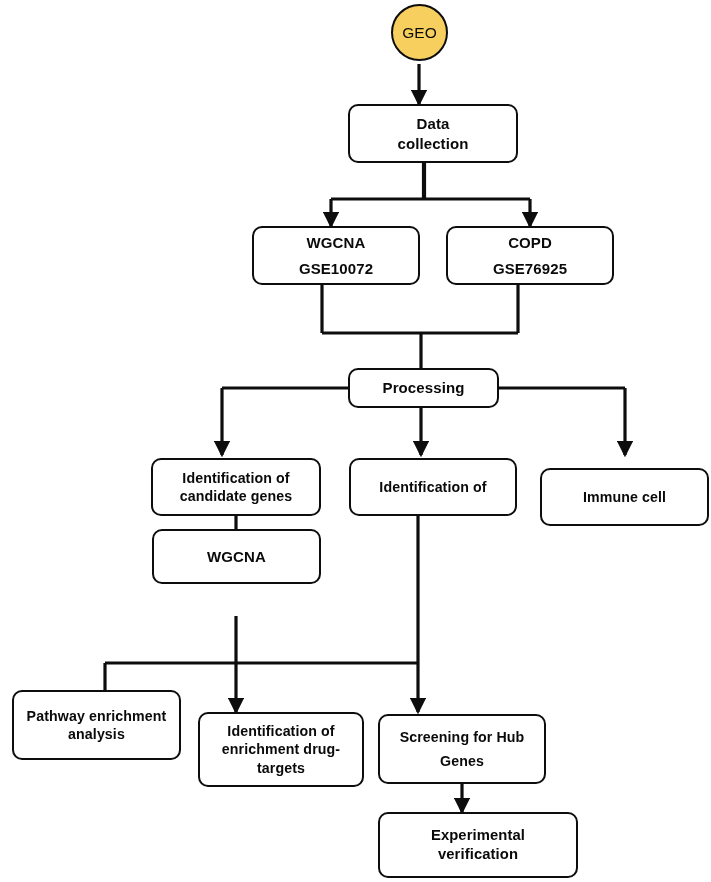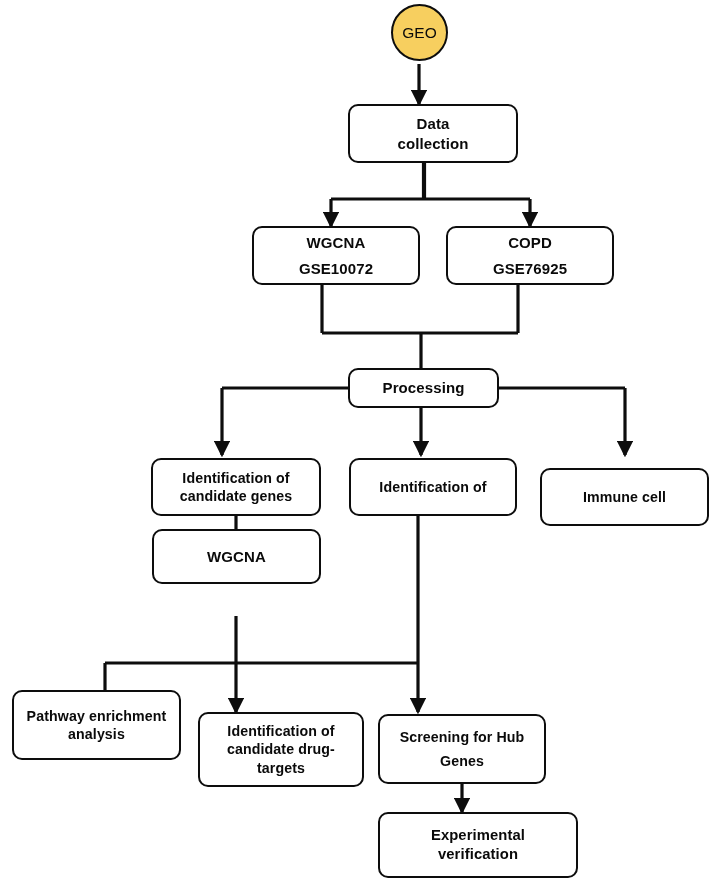--- a/index.html
+++ b/index.html
@@ -162,21 +162,21 @@
   <div class="node" style="left:2px; top:690px; width:169px; height:70px; font-size:14.2px;margin-left:10px;">
     <span>
       <span class="ln">Pathway enrichment</span>
       <span class="ln">analysis</span>
     </span>
   </div>
 
   <div class="node" style="left:198px; top:712px; width:166px; height:75px; font-size:14.2px;">
     <span>
       <span class="ln">Identification of</span>
-      <span class="ln">candidate drug-</span>
+      <span class="ln">enrichment drug-</span>
       <span class="ln">targets</span>
     </span>
   </div>
 
   <div class="node" style="left:378px; top:714px; width:168px; height:70px; font-size:14.2px;">
     <span>
       <span class="ln">Screening for Hub</span>
       <span class="gap"></span>
       <span class="ln">Genes</span>
     </span>

